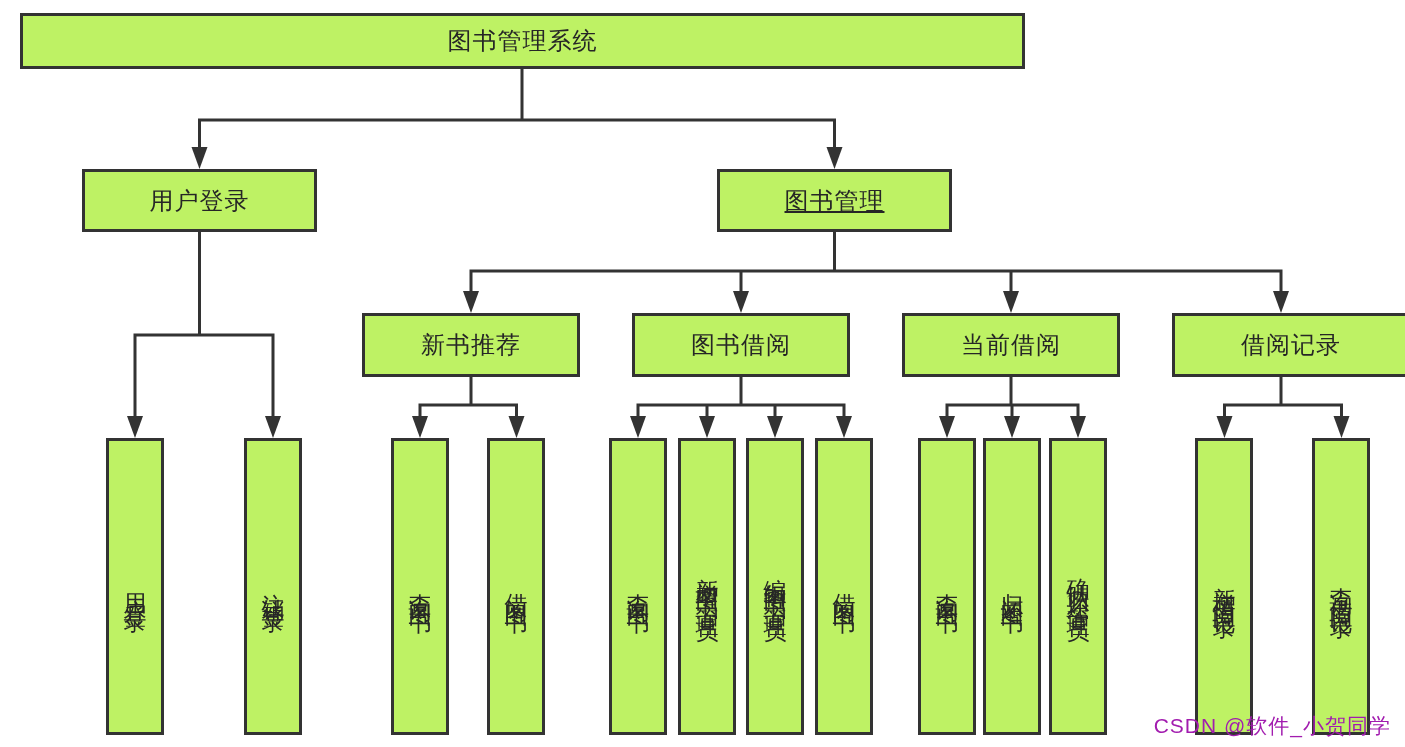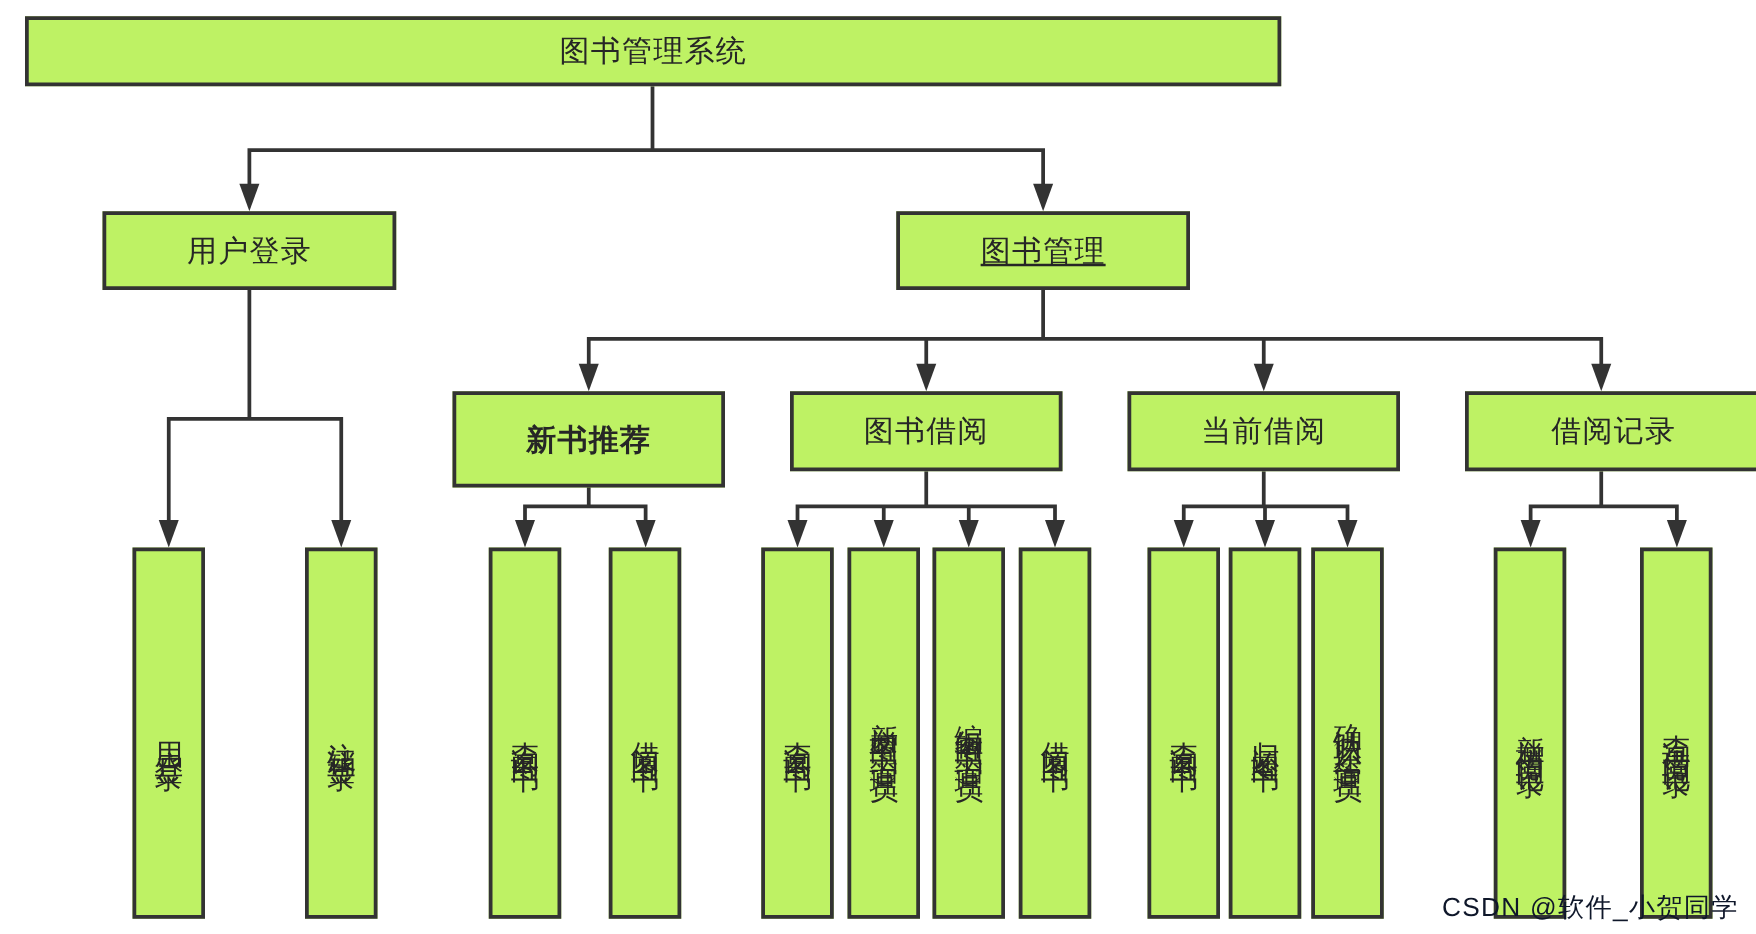--- a/index.html
+++ b/index.html
@@ -17,21 +17,21 @@
     display:flex; align-items:center; justify-content:center;
   }
   .hlabel { font-size:24px; letter-spacing:1px; white-space:nowrap; }
   .vlabel {
     writing-mode:vertical-rl; text-orientation:mixed;
     font-size:23px; letter-spacing:6px; line-height:1;
     white-space:nowrap;
   }
   .watermark {
     position:absolute; right:14px; top:712px;
-    font-size:21px; color:#0f172a; letter-spacing:1px; white-space:nowrap;
+    font-size:21px; color:#a21caf; letter-spacing:1px; white-space:nowrap;
   }
 </style>
 </head>
 <body>
 
 <div class="canvas">
 
   <svg class="wires" viewBox="0 0 1405 747" xmlns="http://www.w3.org/2000/svg">
 
     <g>
@@ -86,21 +86,21 @@
     <span class="hlabel">图书管理系统</span>
   </div>
 
   <div class="box" style="left:82px; top:169px; width:235px; height:63px;">
     <span class="hlabel">用户登录</span>
   </div>
   <div class="box" style="left:717px; top:169px; width:235px; height:63px;text-decoration:underline;">
     <span class="hlabel">图书管理</span>
   </div>
 
-  <div class="box" style="left:362px; top:313px; width:218px; height:77px;font-weight:bold;">
+  <div class="box" style="left:362px; top:313px; width:218px; height:64px;">
     <span class="hlabel">新书推荐</span>
   </div>
   <div class="box" style="left:902px; top:313px; width:218px; height:64px;">
     <span class="hlabel">当前借阅</span>
   </div>
   <div class="box" style="left:632px; top:313px; width:218px; height:64px;">
     <span class="hlabel">图书借阅</span>
   </div>
   <div class="box" style="left:1172px; top:313px; width:238px; height:64px;">
     <span class="hlabel">借阅记录</span>

